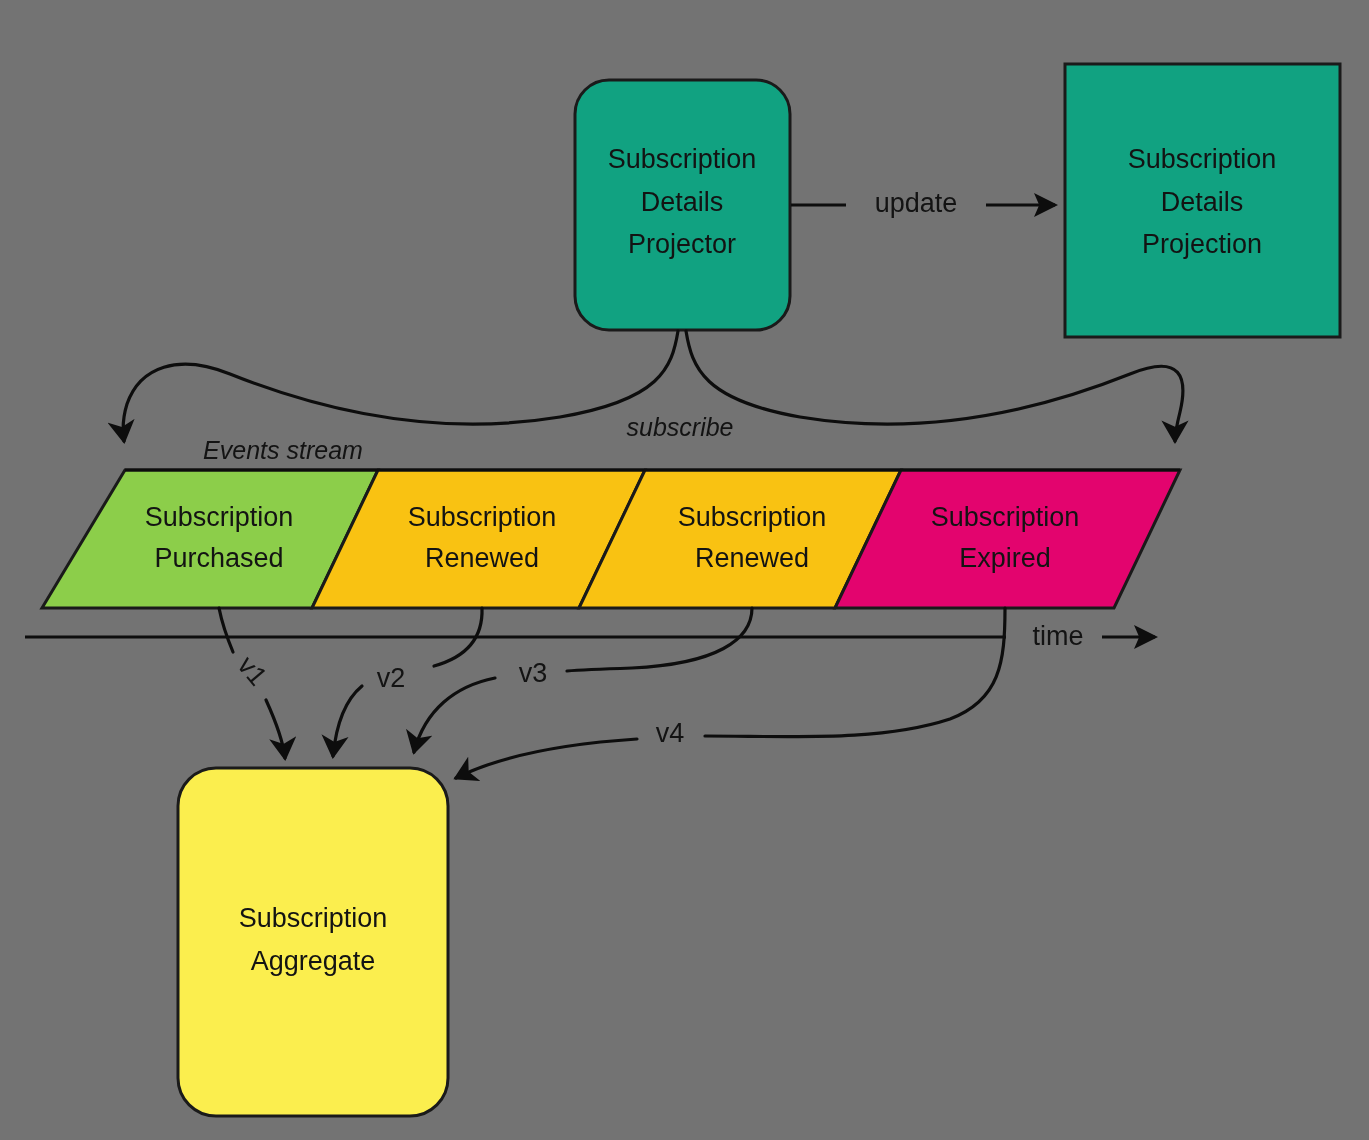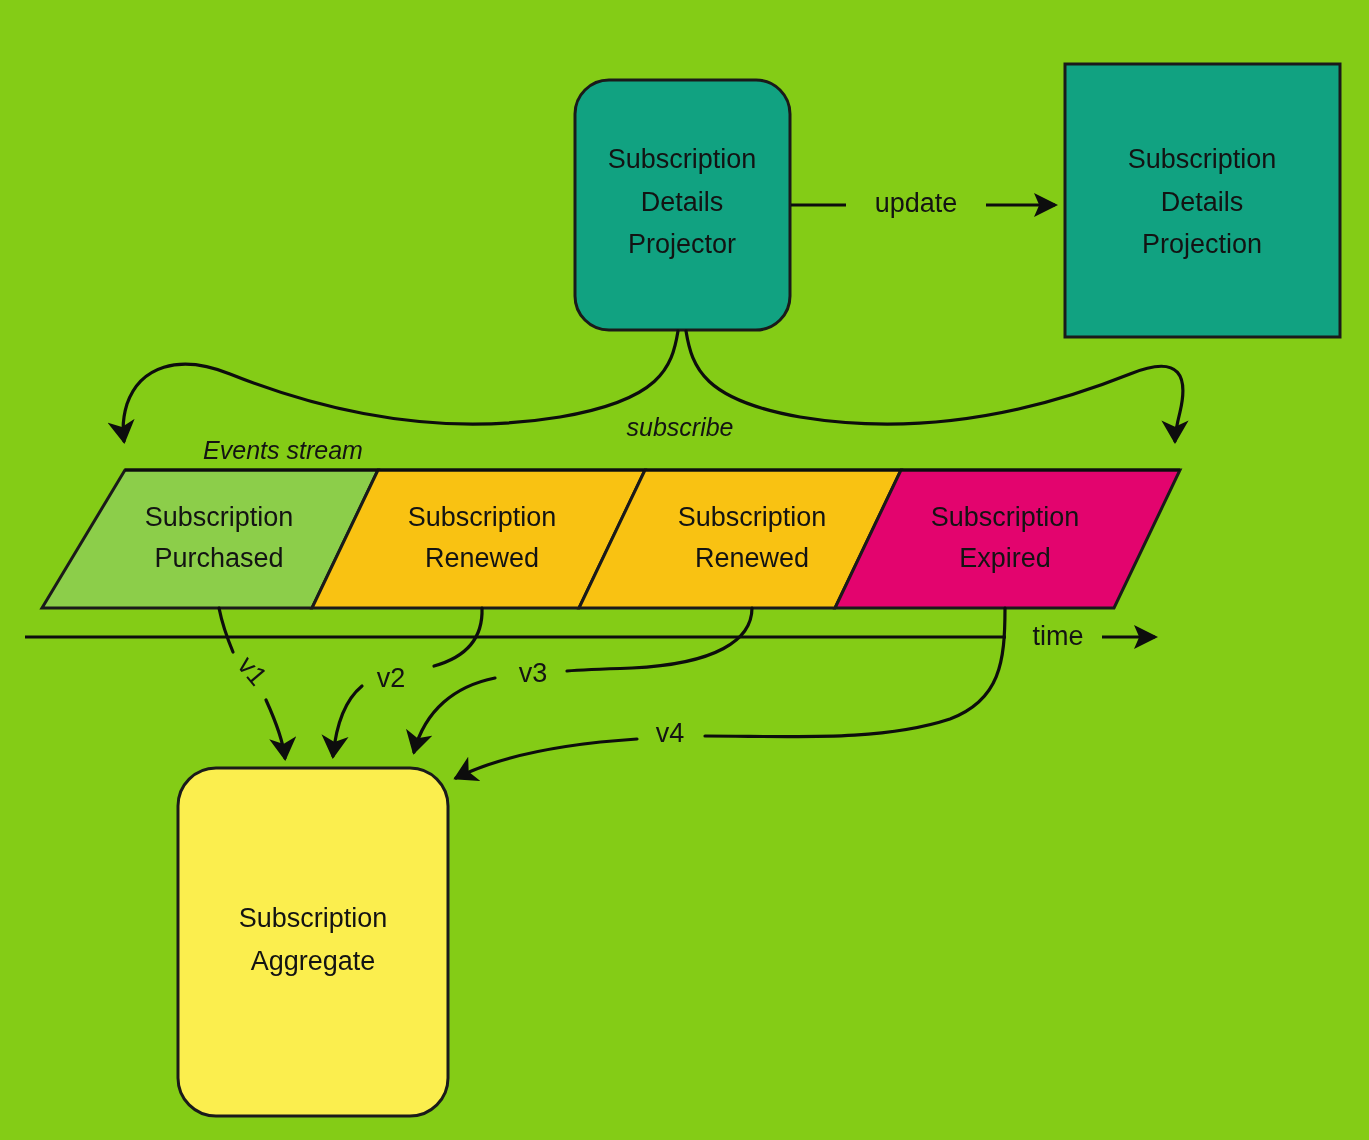--- a/index.html
+++ b/index.html
@@ -7,21 +7,21 @@
     padding: 0;
     background: #ffffff;
   }
   body {
     font-family: "Liberation Sans", sans-serif;
   }
   #stage {
     position: relative;
     width: 1369px;
     height: 1140px;
-    background: #84cc16;
+    background: #737373;
     overflow: hidden;
   }
   svg.diagram {
     position: absolute;
     left: 0;
     top: 0;
     width: 1369px;
     height: 1140px;
   }
   .node-shape {

